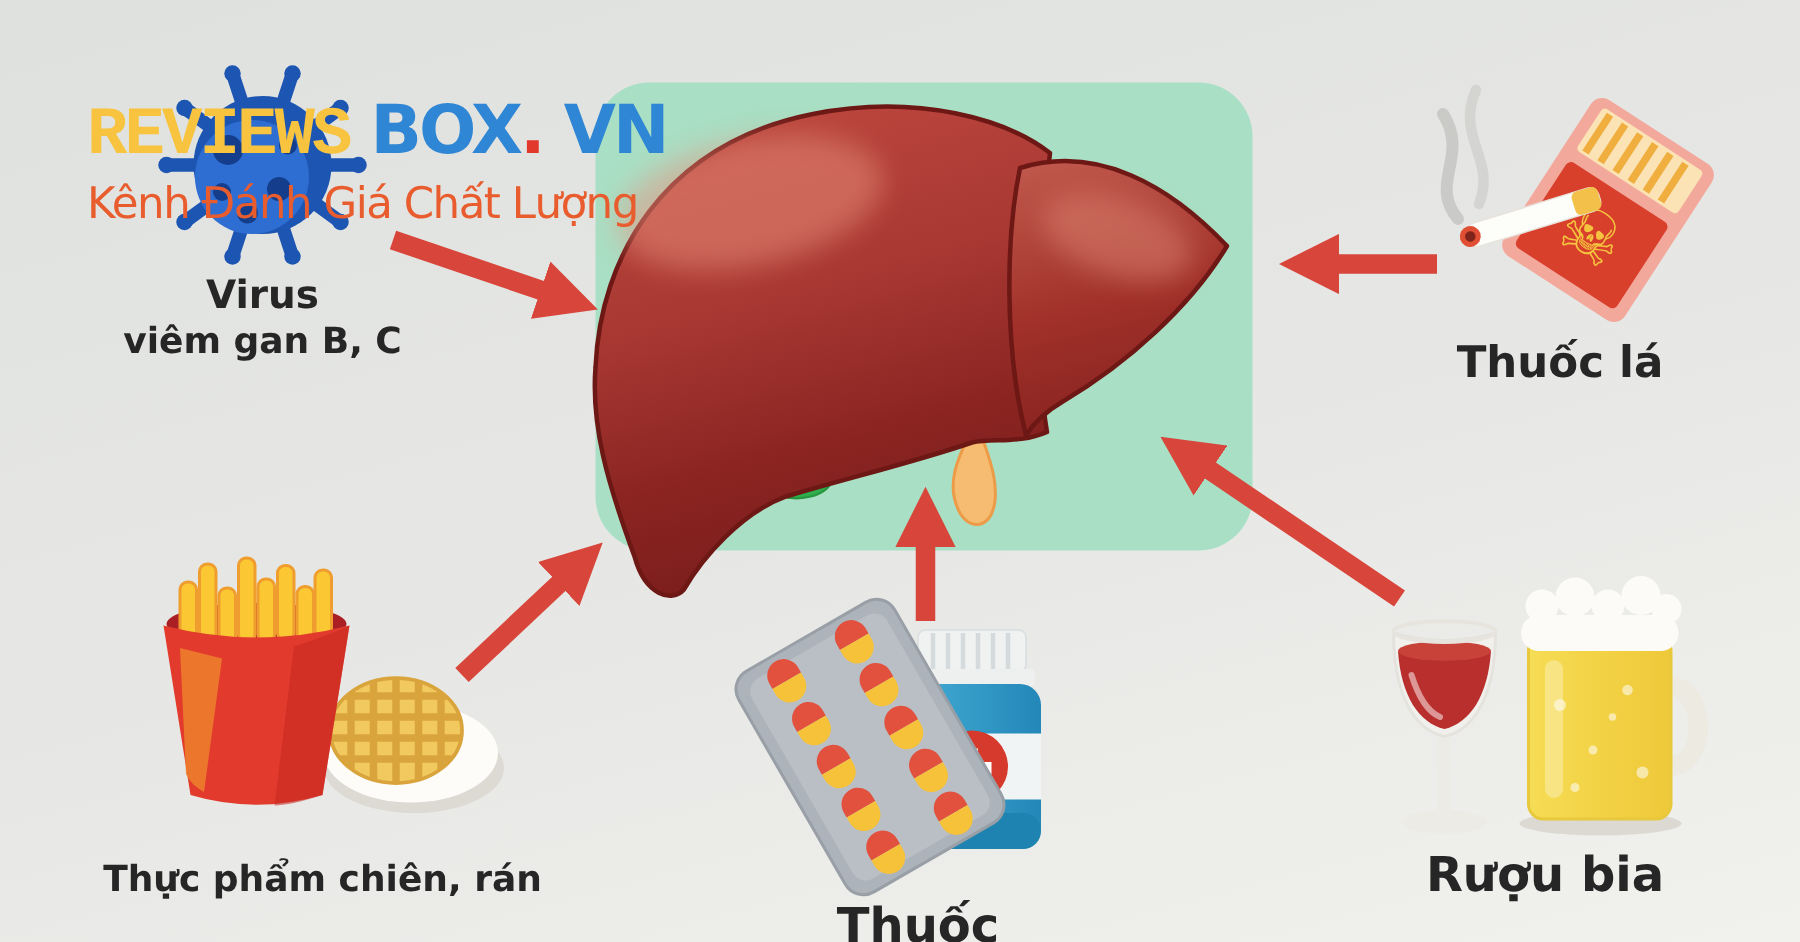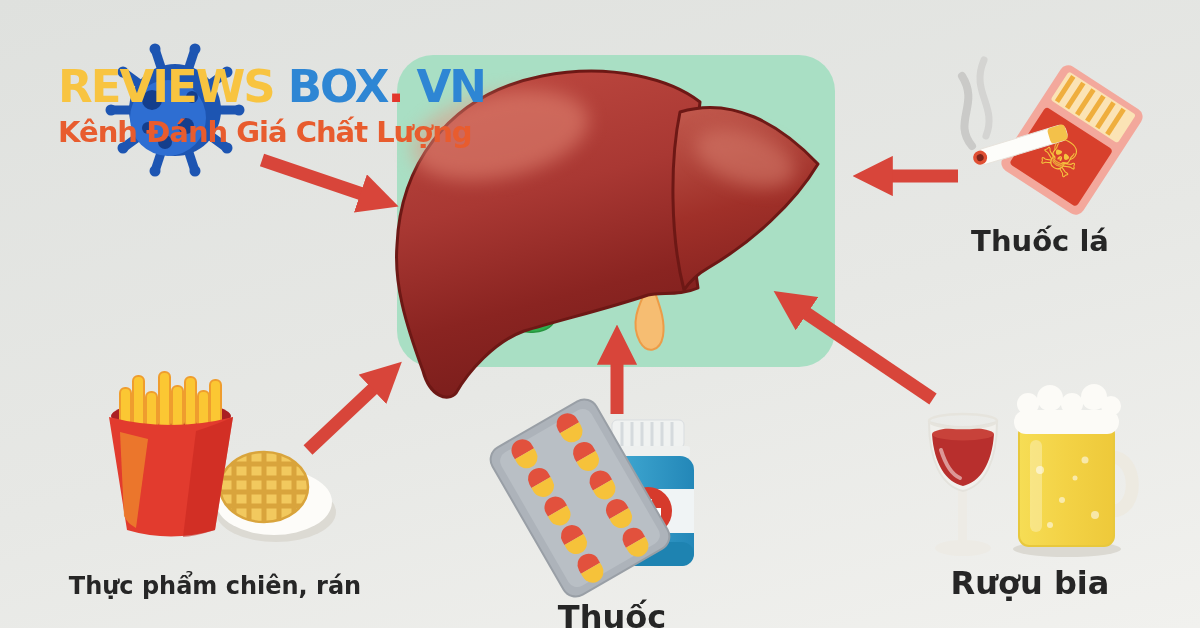--- a/index.html
+++ b/index.html
@@ -14,24 +14,24 @@
     font-family:"DejaVu Sans",sans-serif;line-height:1.2;
   }
   .lbl-virus{left:55px;top:182px;width:240px;font-size:26px;}
   .lbl-virus .l2{font-size:24px;}
   .lbl-tobacco{left:940px;top:224px;width:200px;font-size:29px;}
   .lbl-fried{left:35px;top:572px;width:360px;font-size:24px;}
   .lbl-medicine{left:512px;top:598px;width:200px;font-size:32px;}
   .lbl-alcohol{left:930px;top:564px;width:200px;font-size:32px;}
   .logo{position:absolute;left:58px;top:60px;width:420px;}
   .logo-line1{font-size:45px;font-weight:bold;letter-spacing:-2px;white-space:nowrap;}
-  .logo-line1 .c-yellow{color:#f8c440;}
+  .logo-line1 .c-yellow{color:#f8c440;font-family:Liberation Mono, monospace;}
   .logo-line1 .c-blue{color:#2e86d4;margin-left:14px;}
   .logo-line1 .c-red{color:#e2372b;}
-  .logo-line2{font-size:29px;font-weight:bold;letter-spacing:-1px;color:#e85c2e;margin-top:2px;white-space:nowrap;}
+  .logo-line2{font-size:29px;font-weight:normal;letter-spacing:-1px;color:#e85c2e;margin-top:2px;white-space:nowrap;}
 </style>
 </head>
 <body>
 
 <div class="stage">
 
   <svg class="scene" viewBox="0 0 1200 628">
     <defs>
       <marker id="ah" viewBox="0 0 10 10" refX="1.2" refY="5" markerWidth="3.1" markerHeight="3.1" orient="auto">
         <path d="M0,0 L10,5 L0,10 Z" fill="#d8453a"></path>
@@ -260,18 +260,22 @@
     </g>
   </svg>
 
   <div class="logo">
     <div class="logo-line1">
       <span class="c-yellow">REVIEWS</span><span class="c-blue">BOX</span><span class="c-red">.</span><span class="c-blue">VN</span>
     </div>
     <div class="logo-line2">Kênh Đánh Giá Chất Lượng</div>
   </div>
 
+  <div class="lbl lbl-virus">
+    <div class="l1">Virus</div>
+    <div class="l2">viêm gan B, C</div>
+  </div>
   <div class="lbl lbl-fried">Thực phẩm chiên, rán</div>
   <div class="lbl lbl-tobacco">Thuốc lá</div>
   <div class="lbl lbl-medicine">Thuốc</div>
   <div class="lbl lbl-alcohol">Rượu bia</div>
 
 </div>
 
 </body></html>

